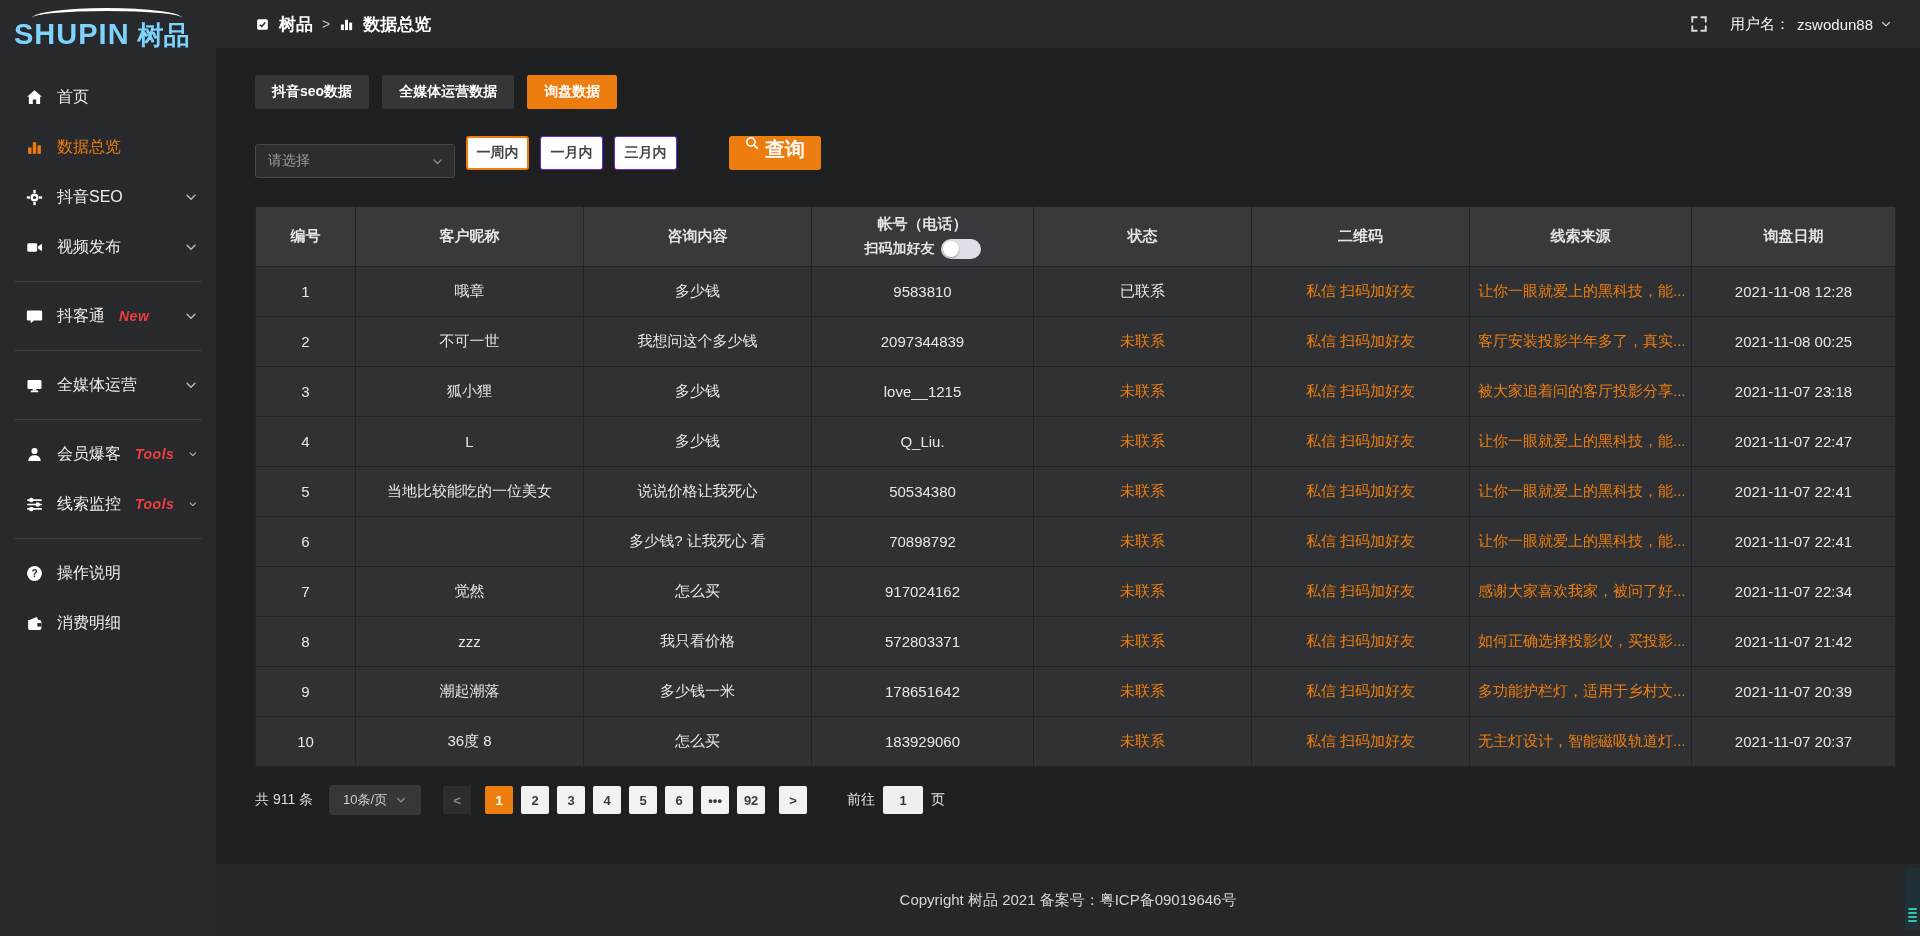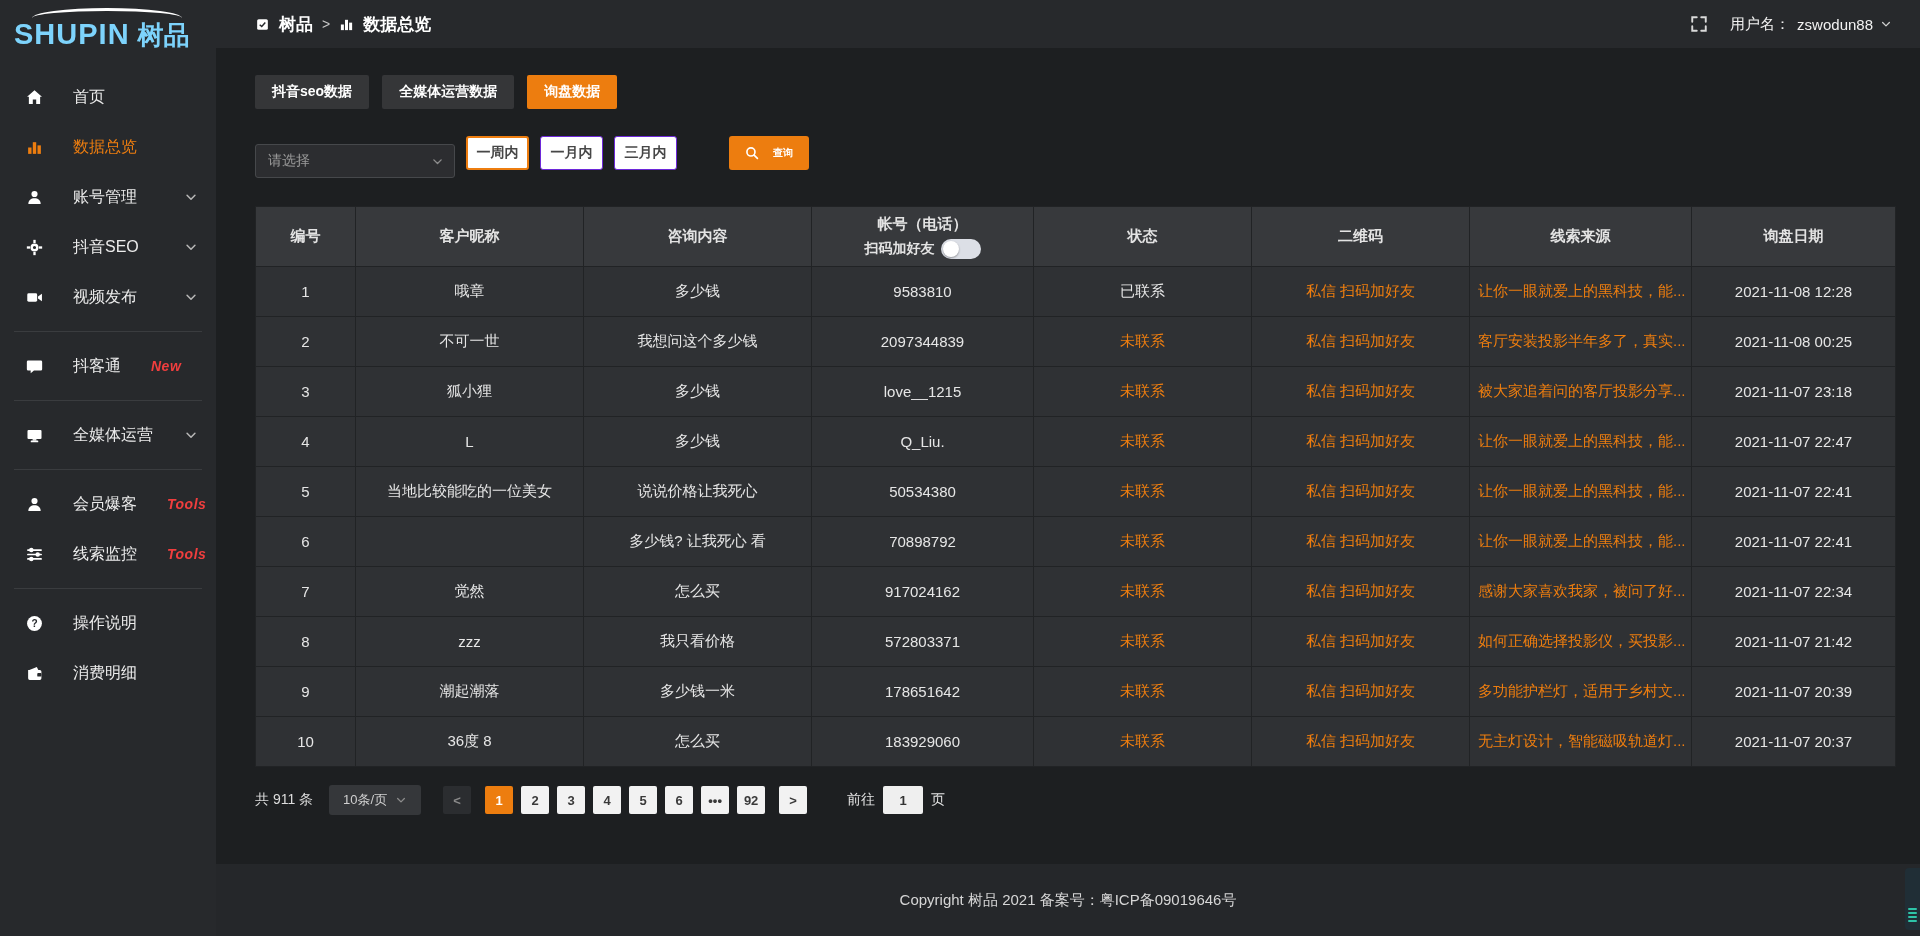--- a/index.html
+++ b/index.html
@@ -31,21 +31,21 @@
   }
   .logo{padding:8px 14px 2px 14px;color:#7dd3fc}
   .logo-arc{width:150px;height:10px;margin:0 auto 0 18px;
     border-top:3px solid #fff;border-radius:50% 50% 0 0 / 100% 100% 0 0}
   .logo-row{display:flex;align-items:baseline;gap:8px}
   .logo-en{font-size:29px;font-weight:800;letter-spacing:1px;line-height:1.05}
   .logo-zh{font-size:26px;font-weight:800}
   .sb-menu{padding:14px 0 0 0}
   .sb-item{
     display:flex;align-items:center;height:44px;margin:6px 0;
-    padding:0 18px 0 26px;gap:30px;cursor:pointer;color:#ECECEC;font-size:16px;
+    padding:0 18px 0 26px;gap:14px;cursor:pointer;color:#ECECEC;font-size:16px;
   }
   .sb-item .sb-icon{width:17px;height:17px;flex:none;color:#fff}
   .sb-item.active{color:var(--orange)}
   .sb-item.active .sb-icon{color:var(--orange)}
   .sb-label{white-space:nowrap}
   .sb-badge{font-style:italic;font-weight:bold;font-size:14px;letter-spacing:.5px}
   .sb-badge.red{color:var(--red)}
   .sb-badge.yellow{color:var(--yellow)}
   .sb-chev{margin-left:auto;color:#B9B9B9}
   .sb-divider{height:1px;background:#3A3C3F;margin:12px 14px}
@@ -81,22 +81,22 @@
   }
   .select .s-chev{margin-left:auto;color:#8C8C8C}
   .pill{
     width:63px;height:34px;background:#fff;color:#474747;font-size:14px;
     border:1px solid #6d28d9;border-radius:3px;cursor:pointer;
     display:flex;align-items:center;justify-content:center;font-weight:bold;
   }
   .pill.active{border:2px solid var(--orange)}
   .search-btn{
     margin-left:41px;height:34px;padding:0 16px;background:var(--orange);border:none;
-    border-radius:3px;color:#fff;font-size:10px;font-weight:bold;cursor:pointer;
-    display:flex;align-items:center;gap:14px;
+    border-radius:3px;color:#fff;font-size:20px;font-weight:bold;cursor:pointer;
+    display:flex;align-items:flex-start;gap:6px;
   }
   .search-btn .sch-icon{width:14px;height:14px;color:#fff}
 
   
   table{border-collapse:collapse;width:1640px;margin-top:28px;background:var(--cell-bg);
     table-layout:fixed}
   th,td{border:1px solid var(--line);text-align:center;vertical-align:middle;
     overflow:hidden;white-space:nowrap;padding:0 8px}
   thead th{height:60px;background:var(--cell-head-bg);color:#E3E3E3;font-size:15px;font-weight:bold}
   tbody td{height:50px;font-size:15px;color:var(--text)}
@@ -238,29 +238,20 @@
       <svg class="sb-icon">
           <use href="#i-home"></use>
         </svg>
       <span class="sb-label">首页</span>
     </div>
     <div class="sb-item active">
       <svg class="sb-icon">
           <use href="#i-bars"></use>
         </svg>
       <span class="sb-label">数据总览</span>
-    </div>
-    <div class="sb-item">
-      <svg class="sb-icon">
-          <use href="#i-user"></use>
-        </svg>
-      <span class="sb-label">账号管理</span>
-      <svg class="sb-chev" width="14" height="14">
-          <use href="#i-chev"></use>
-        </svg>
     </div>
     <div class="sb-item">
       <svg class="sb-icon">
           <use href="#i-gear"></use>
         </svg>
       <span class="sb-label">抖音SEO</span>
       <svg class="sb-chev" width="14" height="14">
           <use href="#i-chev"></use>
         </svg>
     </div>

